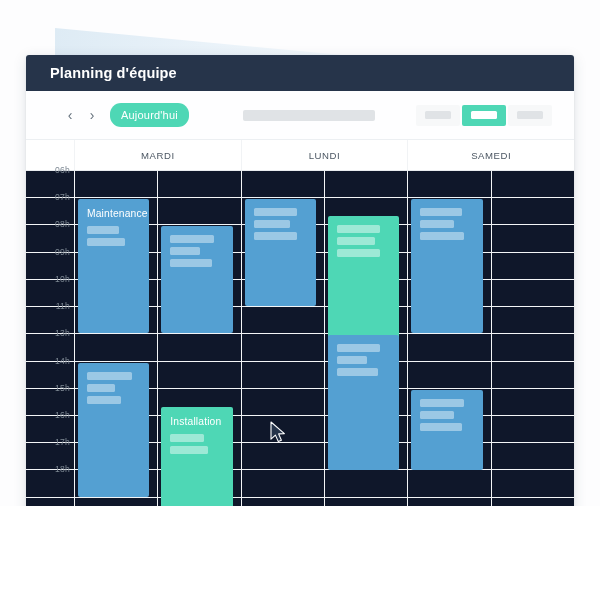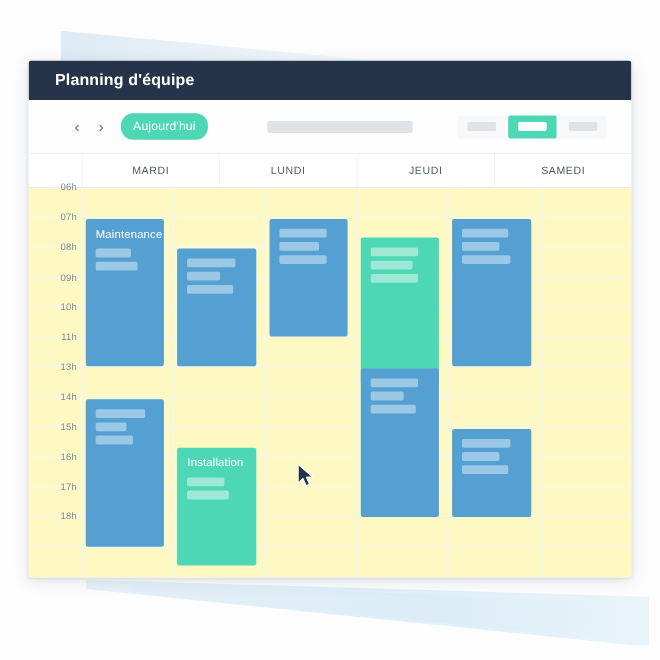--- a/index.html
+++ b/index.html
@@ -8,21 +8,21 @@
     width: 600px;
     height: 600px;
     overflow: hidden;
     background: #ffffff;
     font-family: "Liberation Sans", sans-serif;
   }
 
   #stage {
     position: relative;
     width: 600px;
-    height: 600px;
+    height: 506px;
     background: #fdfdfe;
     overflow: hidden;
   }
 
   
   .ribbon {
     position: absolute;
     pointer-events: none;
   }
   .ribbon-top {
@@ -174,21 +174,21 @@
     font-size: 9.6px;
     color: #4c5763;
     letter-spacing: .55px;
     border-left: 1px solid #f1f3f5;
   }
 
   
   .gridbody {
     position: relative;
     height: 354px;
-    background: #fef9c3;
+    background: #0f172a;
   }
   .hour-rows {
     position: absolute;
     inset: 0;
   }
   .hour-row {
     position: relative;
     height: 27.23px;
     border-bottom: 1px solid #f3f5f7;
     box-sizing: border-box;
@@ -291,21 +291,20 @@
         <button class="viewbtn">
             <span class="chip"></span>
           </button>
       </div>
     </div>
 
     <div class="dayrow" id="dayrow">
       <div class="gutter-head"></div>
     <div class="daycell">MARDI</div>
         <div class="daycell">LUNDI</div>
-        <div class="daycell">JEUDI</div>
         <div class="daycell">SAMEDI</div>
       </div>
 
     <div class="gridbody">
       <div class="hour-rows" id="hour-rows">
           <div class="hour-row">
             <div class="hour-label">06h</div>
           </div>
           <div class="hour-row">
             <div class="hour-label">07h</div>

